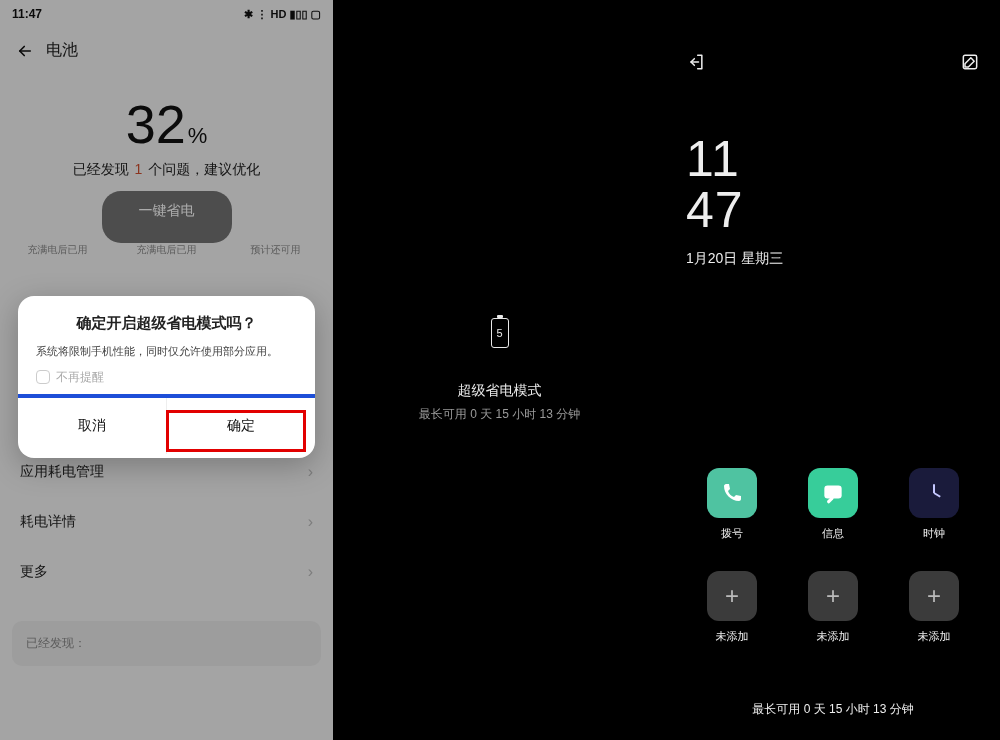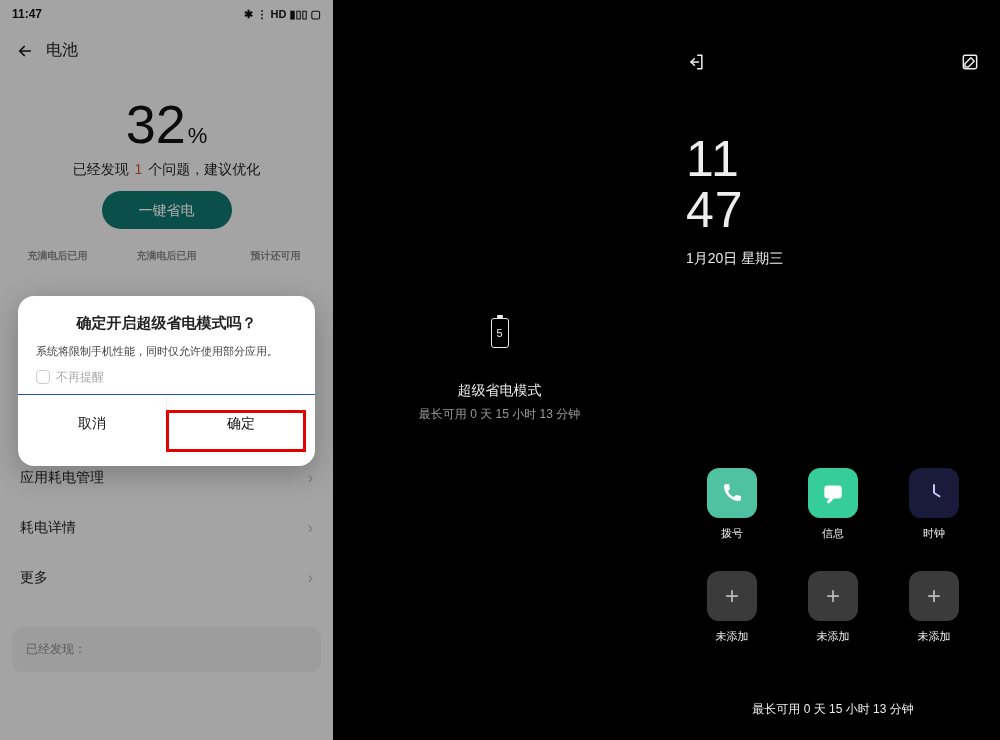--- a/index.html
+++ b/index.html
@@ -58,32 +58,32 @@
   .found-issue {
     text-align: center;
     font-size: 14px;
     margin-top: 6px;
     color: #222;
   }
   .found-issue .hl { color: #d04e2f; margin: 0 2px; }
   .optimize-btn {
     display: block;
     margin: 12px auto 0 auto;
-    width: 130px; height: 38px;
+    width: 130px; height: 52px;
     border-radius: 19px;
-    background: #0f766e;
+    background: #737373;
     color: #fff;
     font-size: 14px;
     line-height: 38px;
     text-align: center;
   }
   .charge-info-row {
     display: flex; justify-content: space-between;
-    margin-top: 20px; padding: 0 3px;
-    font-size: 10px; color: #888; font-weight: bold;
+    padding: 0 3px;
+    font-size: 10px; color: #888;
   }
   .charge-info-col { text-align: center; flex:1; }
   .menu-list { margin-top: 190px; }
   .menu-item {
     padding: 16px 20px;
     font-size: 14px;
     display:flex; justify-content: space-between; align-items:center;
     color:#222;
   }
   .chev { color:#bbb; font-size:16px; }
@@ -96,32 +96,32 @@
     color: #888;
   }
 
   
   .modal {
     position: absolute;
     left: 18px; right: 18px;
     top: 296px;
     background: #fff;
     border-radius: 16px;
-    padding: 18px 18px 12px 18px;
+    padding: 18px 18px 4px 18px;
     z-index: 10;
     box-shadow: 0 8px 30px rgba(0,0,0,0.25);
   }
   .modal-title { font-size: 15px; font-weight: 600; text-align:center; margin-bottom: 10px;}
   .modal-body  { font-size: 11px; color:#444; line-height: 1.6; margin-bottom: 8px;}
   .modal-check { display:flex; align-items:center; gap:6px; font-size:12px; color:#aaa; margin-bottom: 8px;}
   .modal-check .box {
     width:14px;height:14px;border:1.3px solid #ccc;border-radius:4px;
   }
   .modal-btns {
-    display:flex; height:60px; border-top:1px solid #1d4ed8;
+    display:flex; height:60px; border-top:4px solid #1d4ed8;
     margin: 0 -18px;
   }
   .modal-btn {
     flex:1; display:flex; align-items:center; justify-content:center;
     font-size:14px; color:#111;
   }
   .modal-btn.sep { border-left:1px solid #eee; }
   .confirm-highlight {
     position:absolute;
     border:3px solid #e20000;

